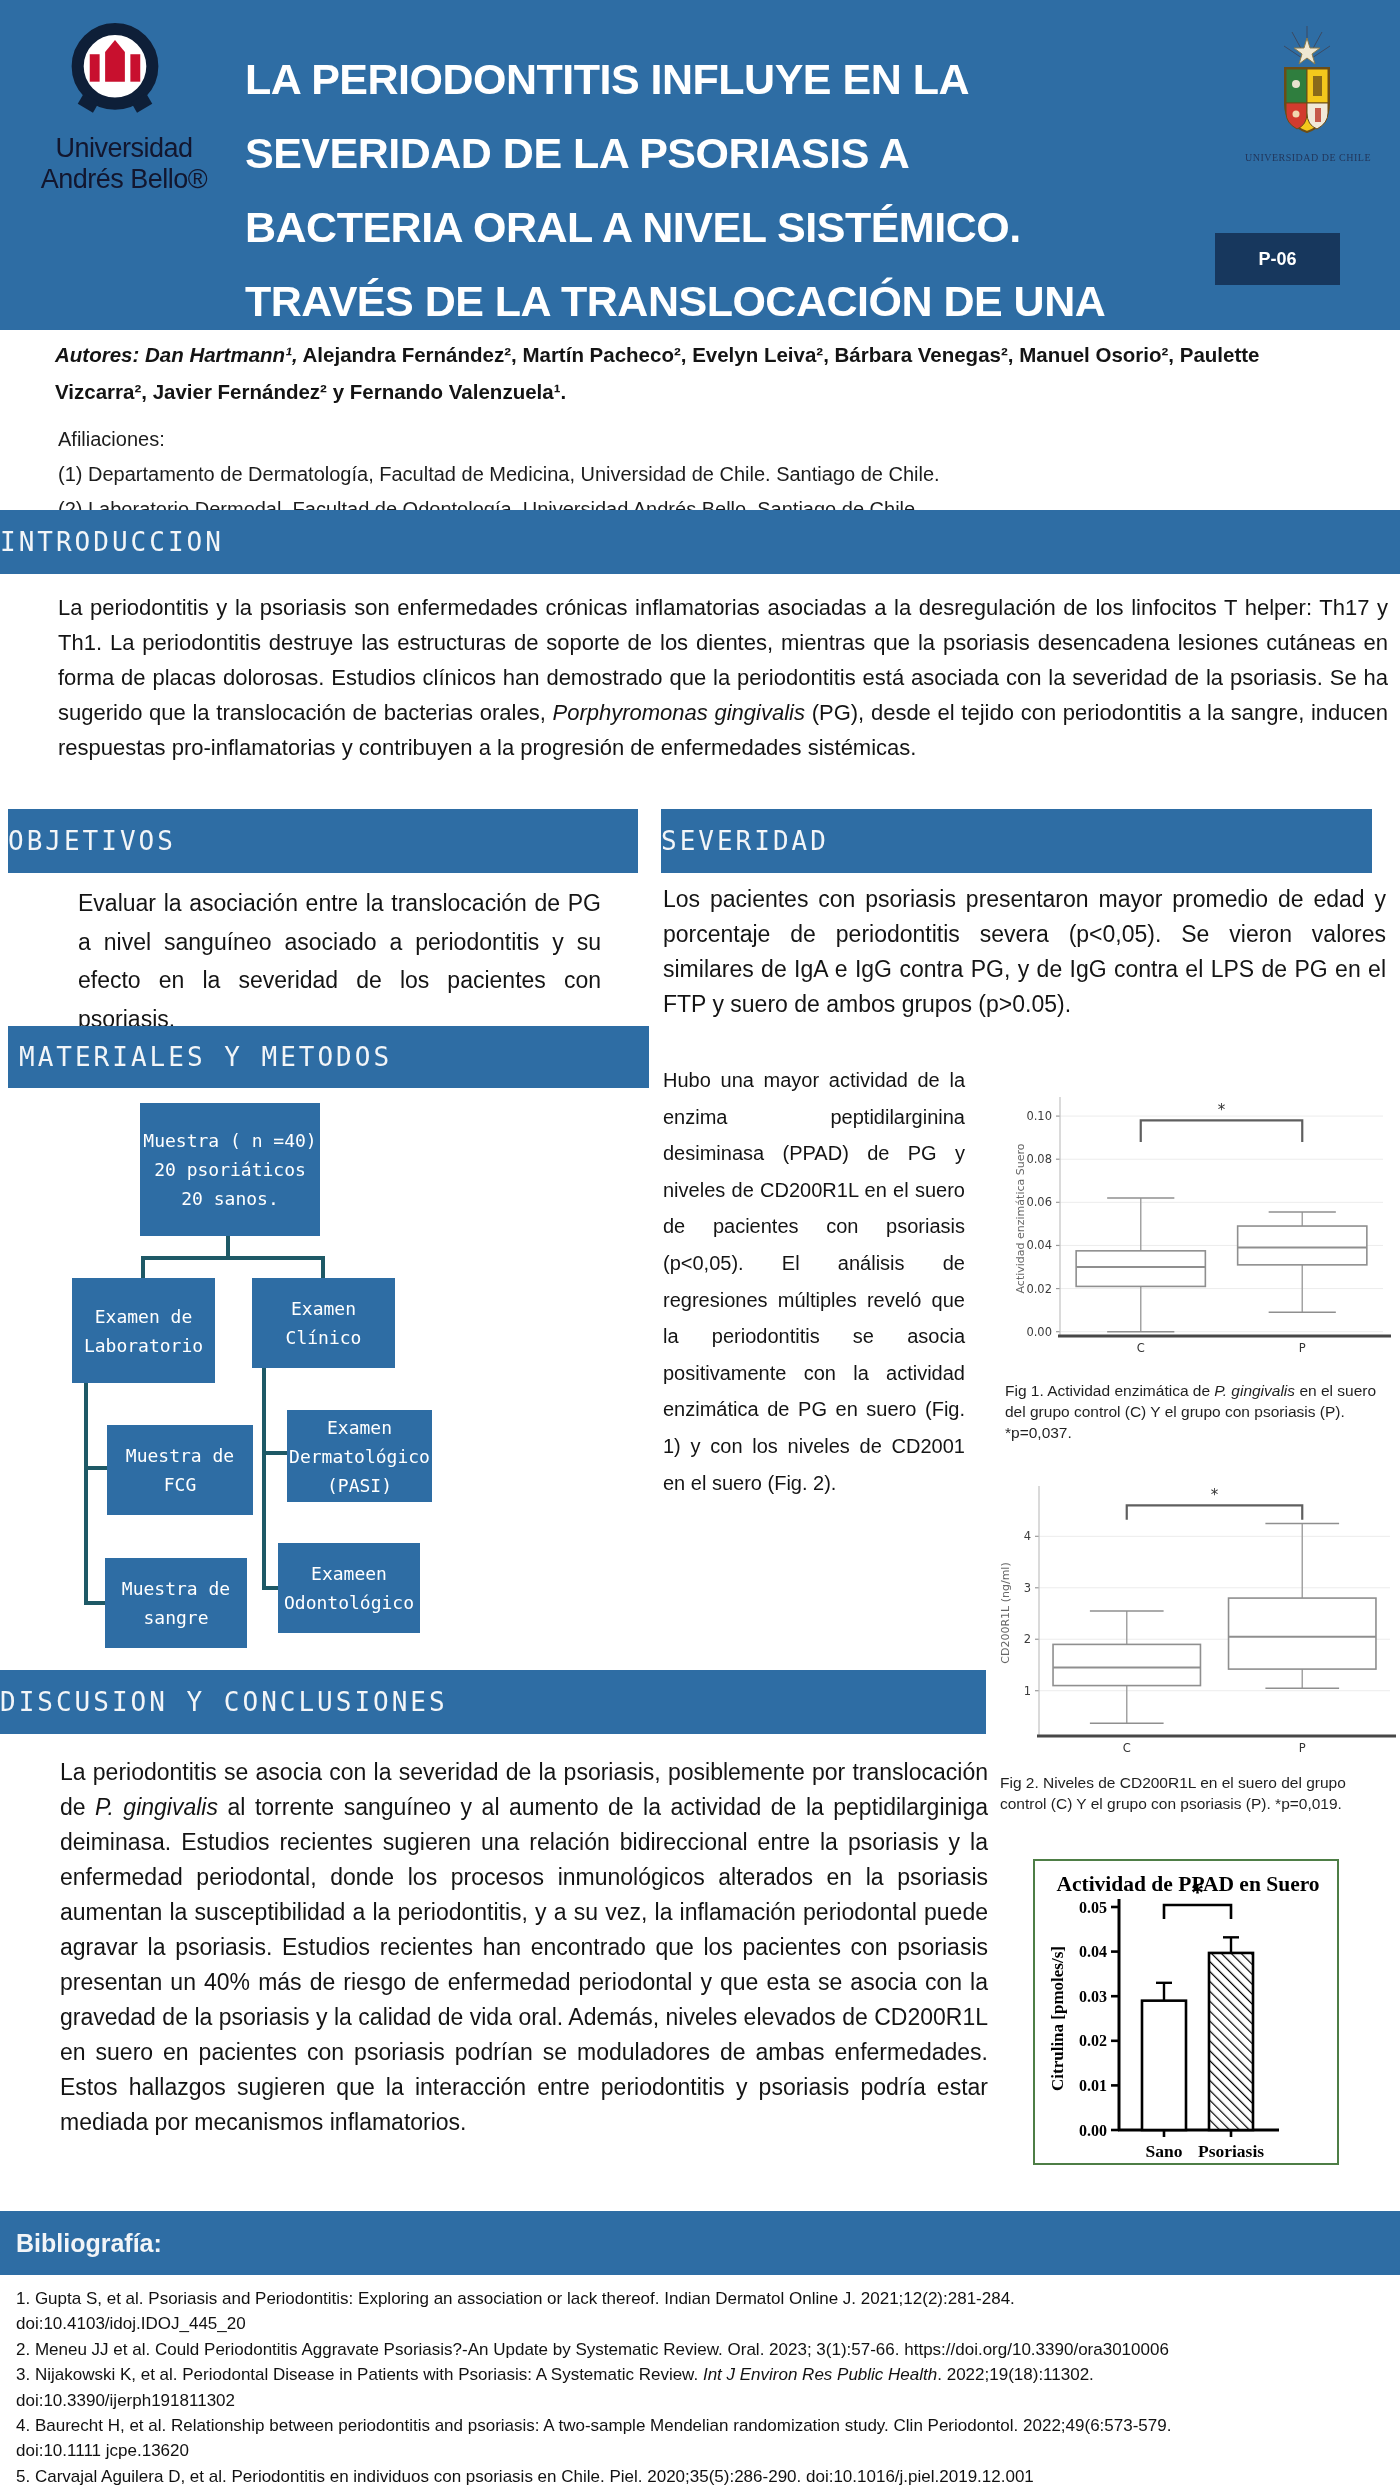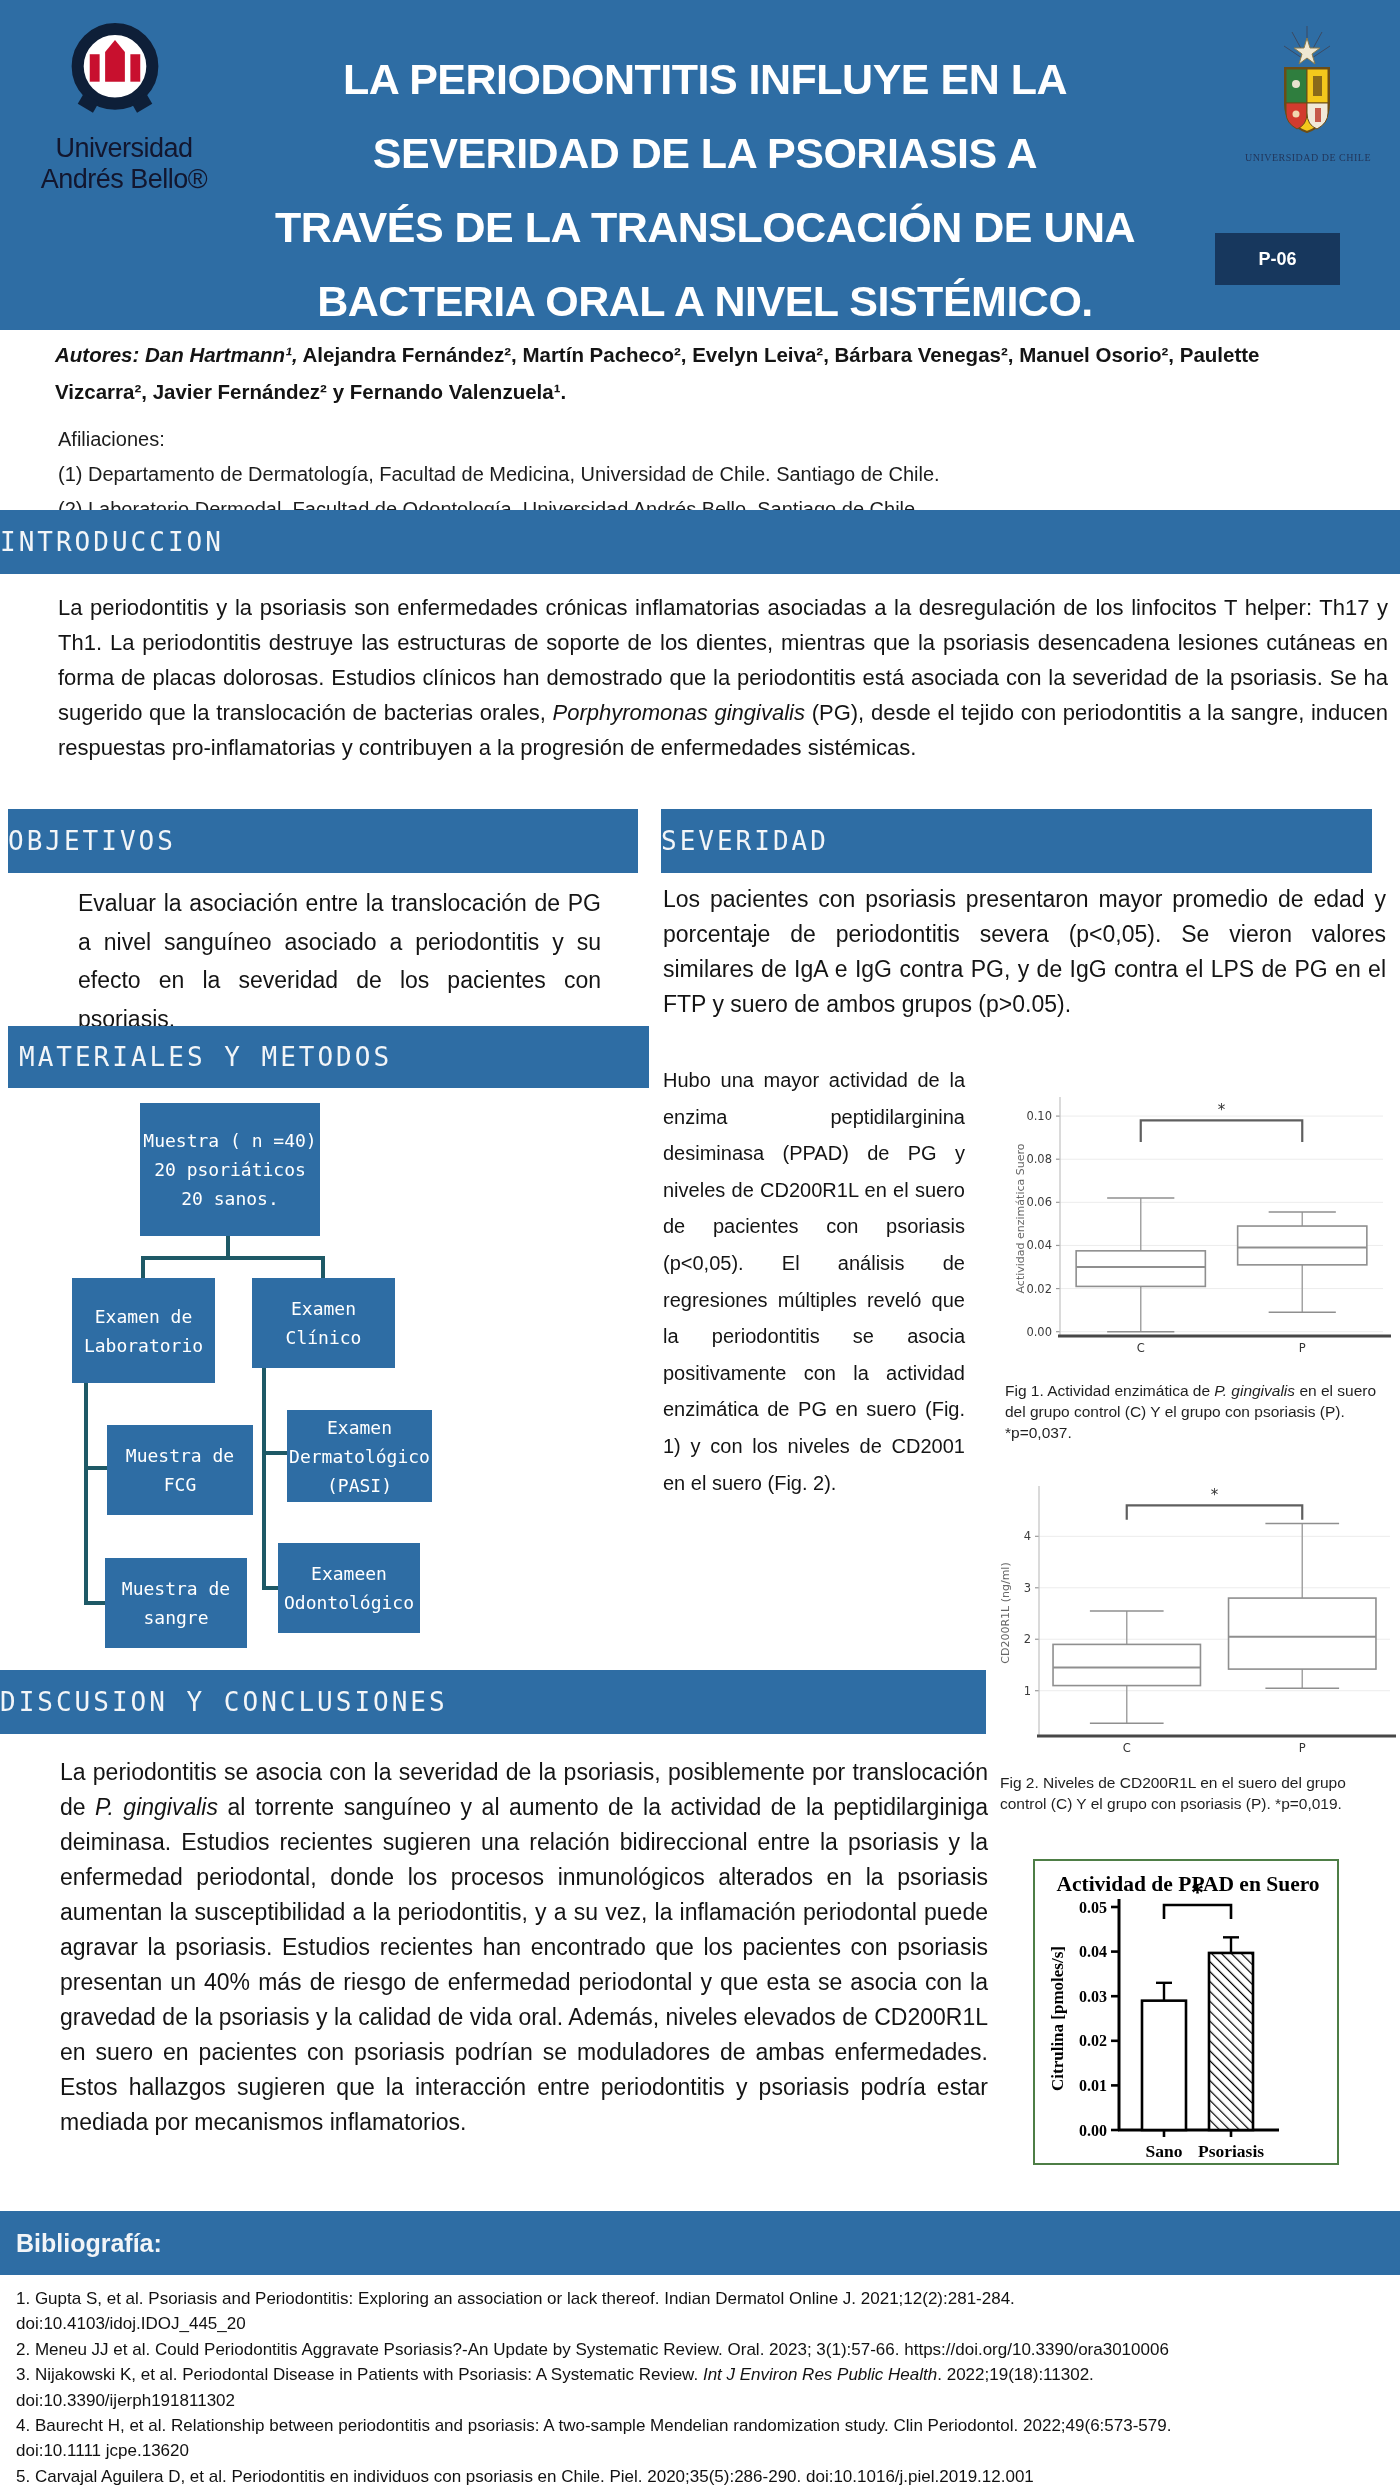--- a/index.html
+++ b/index.html
@@ -1,21 +1,21 @@
 <!DOCTYPE html>
 <html><head>
 <meta charset="utf-8">
 <style>
   html,body{margin:0;padding:0;background:#888;}
   .poster{position:relative;width:1400px;height:2489px;background:#ffffff;overflow:hidden;
           font-family:"Liberation Sans",sans-serif;color:#141414;}
   .abs{position:absolute;}
   
   .header-band{left:0;top:0;width:1400px;height:330px;background:#2e6da4;}
-  .title-block{left:245px;top:42px;width:920px;text-align:center;color:#ffffff;
+  .title-block{left:245px;top:42px;width:920px;color:#ffffff;
                font-weight:bold;font-size:43px;line-height:74px;letter-spacing:-0.5px;}
   .badge{left:1215px;top:233px;width:125px;height:52px;background:#17375d;color:#fff;
          font-weight:bold;font-size:18px;display:flex;align-items:center;justify-content:center;}
   .unab-text{left:24px;top:133px;width:200px;text-align:center;color:#12162e;
              font-size:27px;line-height:31px;font-weight:500;letter-spacing:-0.5px;}
   .uch-caption{left:1238px;top:152px;width:140px;text-align:center;color:#22375c;
                font-family:"Liberation Serif",serif;font-size:10px;letter-spacing:0.5px;}
   
   .bar{background:#2e6da4;color:#f2f5f8;display:flex;align-items:center;justify-content:flex-start;
        font-family:"DejaVu Sans Mono",monospace;font-size:26px;letter-spacing:3px;}
@@ -91,22 +91,22 @@
         <rect x="41" y="52" width="9" height="20" fill="#8a6a1a"></rect>
       <circle cx="24" cy="90" r="3.5" fill="#f1d8b0"></circle>
         <rect x="43" y="84" width="6" height="14" fill="#c65a4a"></rect>
     </svg>
   </div>
   <div class="abs uch-caption">UNIVERSIDAD DE CHILE</div>
 
   <div class="abs title-block">
     <div>LA PERIODONTITIS INFLUYE EN LA</div>
     <div>SEVERIDAD DE LA PSORIASIS A</div>
+    <div>BACTERIA ORAL  A NIVEL SISTÉMICO.</div>
     <div>TRAVÉS DE LA TRANSLOCACIÓN DE UNA</div>
-    <div>BACTERIA ORAL  A NIVEL SISTÉMICO.</div>
   </div>
 
   <div class="abs badge">P-06</div>
 
   <div class="abs authors">
     <span class="pfx">Autores: Dan Hartmann¹,</span><span> Alejandra Fernández², Martín Pacheco², Evelyn Leiva², Bárbara Venegas², Manuel Osorio², Paulette Vizcarra², Javier Fernández² y Fernando Valenzuela¹.</span>
   </div>
   <div class="abs afil">
     <div>Afiliaciones:</div>
     <div>(1) Departamento de Dermatología, Facultad de Medicina, Universidad de Chile. Santiago de Chile.</div>

